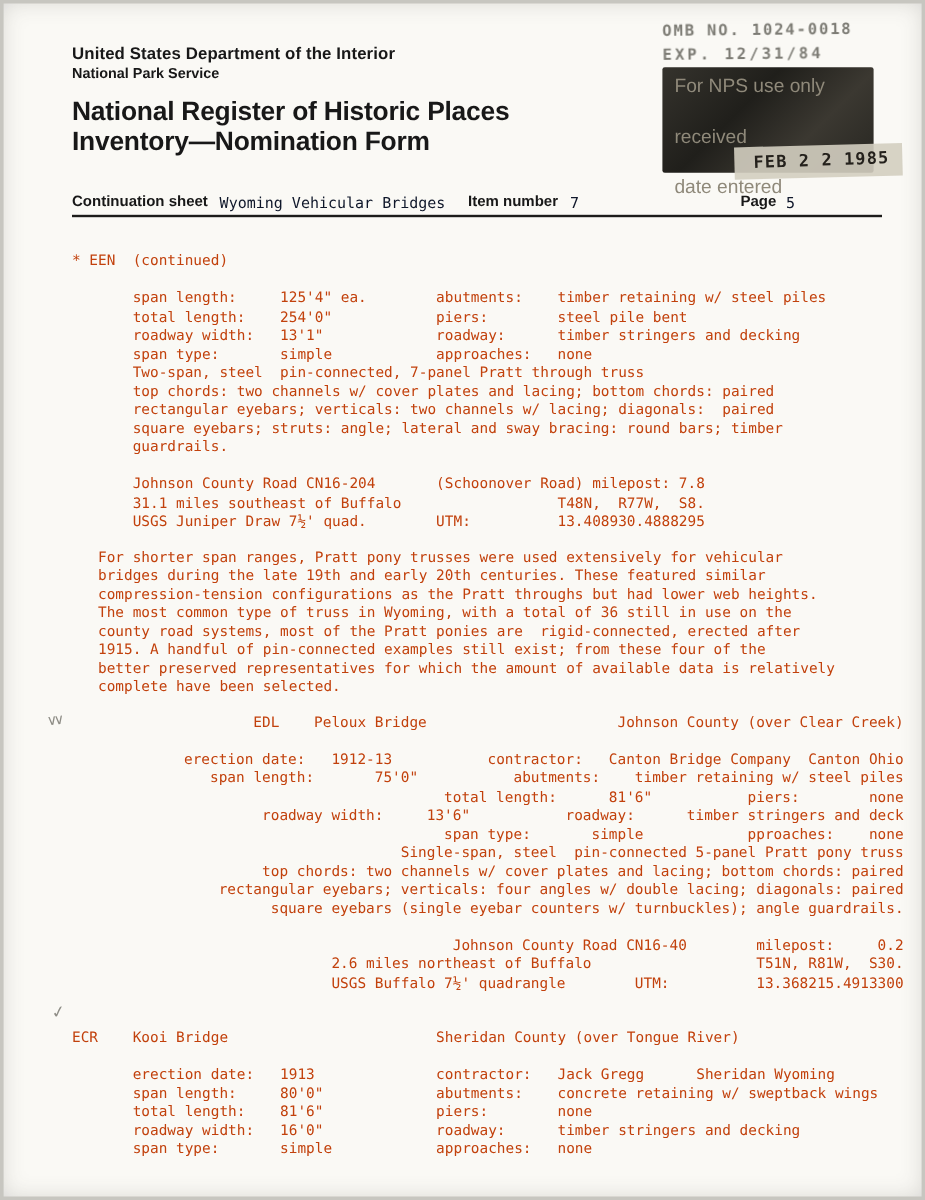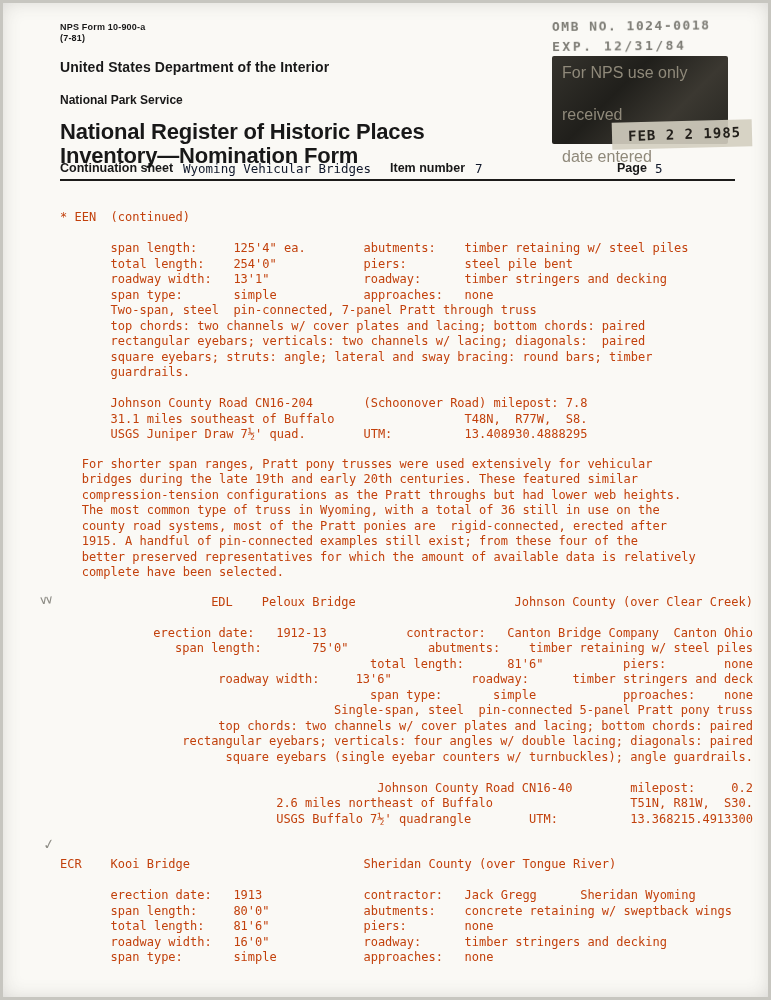--- a/index.html
+++ b/index.html
@@ -10,21 +10,21 @@
     background:#faf9f5; overflow:hidden; color:#181818;
   }
   .scan-frame {
     position:absolute; inset:0; pointer-events:none; z-index:6;
     box-shadow: inset 0 0 0 3px #c7c6c0, inset 0 0 20px rgba(70,70,62,.22);
   }
   
   .header { position:absolute; left:60px; top:22px; right:240px; z-index:1; }
   .form-no { font-size:9px; font-weight:bold; letter-spacing:.2px; line-height:1.25; }
   .dept { margin-top:14px; font-size:14px; font-weight:bold; letter-spacing:.1px; }
-  .agency { margin-top:18px; font-size:12px; font-weight:bold; }
+  .agency { margin-top:2px; font-size:12px; font-weight:bold; }
   .doc-title { margin-top:13px; font-size:22px; font-weight:bold; letter-spacing:-.2px; line-height:1.12; white-space:nowrap; }
   .doc-title.second { margin-top:0; }
   
   .cont-row {
     position:absolute; left:60px; right:36px; top:158px; height:23px;
     border-bottom:2px solid #1c1c1a; z-index:1;
   }
   .cont-row .lbl { position:absolute; top:3px; font-size:12.5px; font-weight:bold; white-space:nowrap; }
   .cont-row .val { position:absolute; top:3px; font-family:"DejaVu Sans Mono", monospace; font-size:12.5px; white-space:nowrap; color:#0f172a; }
   
@@ -68,24 +68,20 @@
   .mark-edl { left:39px; top:593px; letter-spacing:-3px; transform:rotate(-6deg); }
   .mark-ecr { left:43px; top:836px; font-size:14px; transform:rotate(-10deg); }
 </style>
 </head>
 <body>
 
 <div class="page">
   <div class="scan-frame"></div>
 
   <header class="header">
-    <div class="form-no">
-      <div>NPS Form 10-900-a</div>
-      <div>(7-81)</div>
-    </div>
     <div class="dept">United States Department of the Interior</div>
     <div class="agency">National Park Service</div>
     <div class="doc-title">National Register of Historic Places</div>
     <div class="doc-title second">Inventory—Nomination Form</div>
   </header>
 
   <div class="stamp-omb">
     <div>OMB NO. 1024-0018</div>
     <div class="line2">EXP. 12/31/84</div>
   </div>

